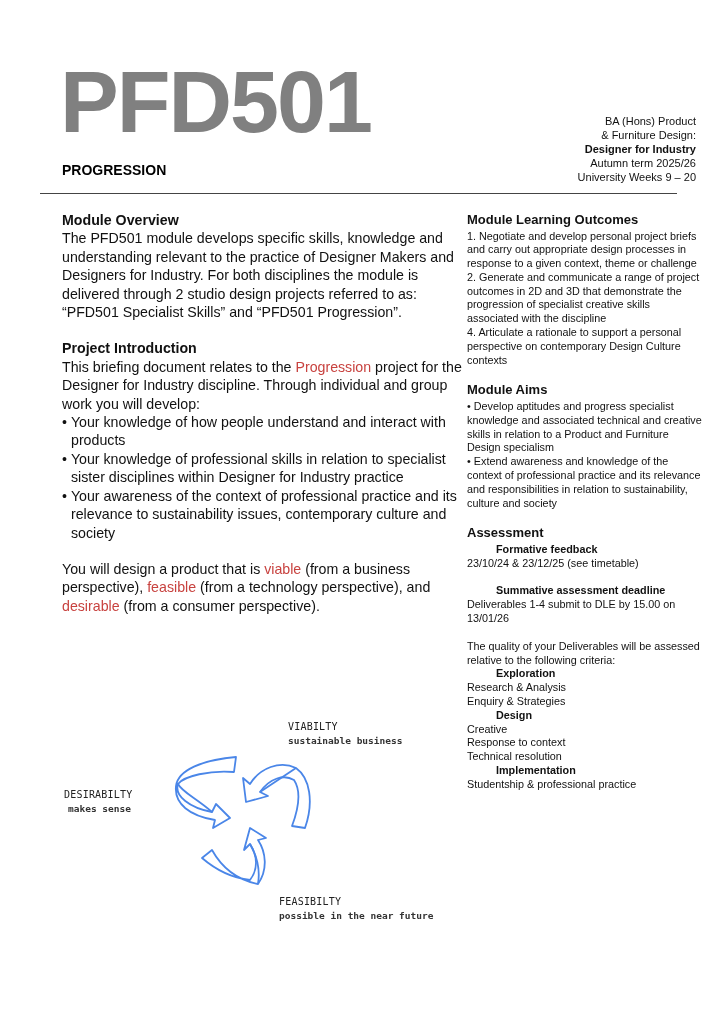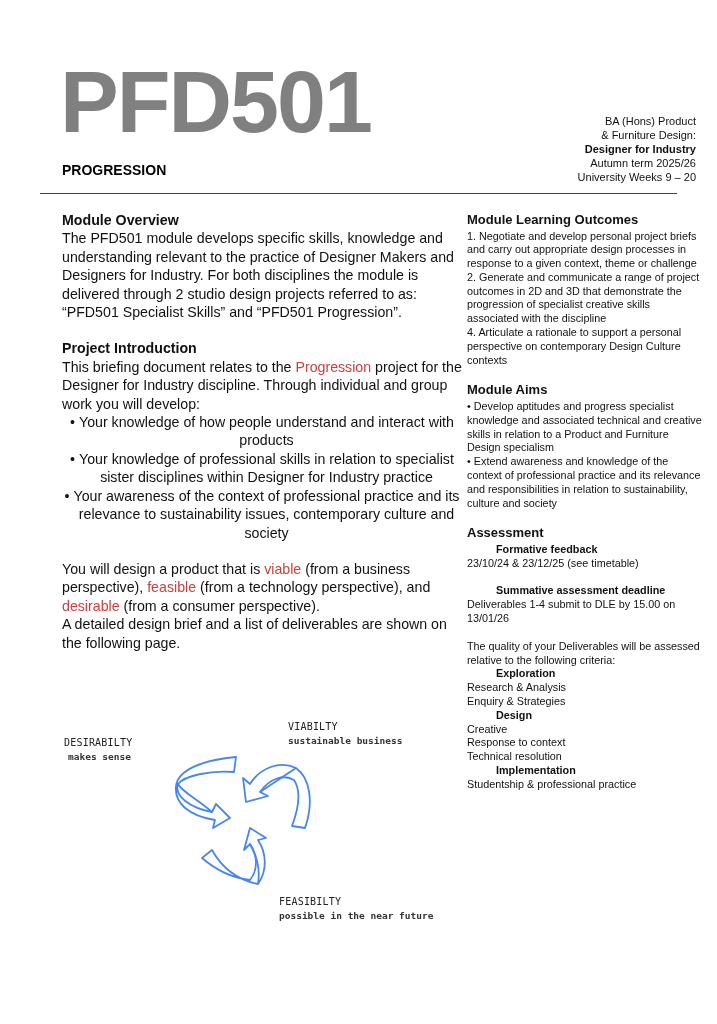--- a/index.html
+++ b/index.html
@@ -12,21 +12,21 @@
   .subtitle { left: 62px; top: 162px; font-size: 14px; font-weight: bold; color: #000; }
   .course-info { right: 21px; top: 114px; text-align: right; font-size: 11px; line-height: 14px; color: #111; }
   .course-info .bold { font-weight: bold; }
   .rule { left: 40px; top: 193px; width: 637px; height: 1px; background: #444; }
 
   .left-col { left: 62px; top: 211px; width: 400px; font-size: 14.2px; line-height: 18.4px; }
   .left-col h2 { margin: 0; font-size: 14.2px; font-weight: bold; }
   .left-col p { margin: 0; }
   .left-col .gap { height: 18px; }
   .left-col ul { margin: 0; padding: 0; list-style: none; }
-  .left-col li { padding-left: 9px; text-indent: -9px; text-align: center; }
+  .left-col li { padding-left: 9px; text-indent: -9px; }
   .left-col li::before { content: "\2022\00a0"; }
   .red { color: #c8423f; }
 
   .right-col { left: 467px; top: 211px; width: 235px; font-size: 10.8px; line-height: 13.8px; }
   .right-col h2 { margin: 0; font-size: 13px; font-weight: bold; line-height: 18.5px; }
   .right-col h3 { margin: 0; font-size: 10.8px; font-weight: bold; padding-left: 29px; }
   .right-col p { margin: 0; }
   .right-col .sec-gap { height: 14px; }
   .right-col .gap { height: 14px; }
 
@@ -54,24 +54,23 @@
   <div class="gap"></div>
   <h2>Project Introduction</h2>
   <p><span>This briefing document relates to the </span><span class="red">Progression</span><span> project for the Designer for Industry discipline. Through individual and group work you will develop:</span></p>
   <ul>
     <li>Your knowledge of how people understand and interact with products</li>
     <li>Your knowledge of professional skills in relation to specialist sister disciplines within Designer for Industry practice</li>
     <li>Your awareness of the context of professional practice and its relevance to sustainability issues, contemporary culture and society</li>
   </ul>
   <div class="gap"></div>
   <p><span>You will design a product that is </span><span class="red">viable</span><span> (from a business perspective), </span><span class="red">feasible</span><span> (from a technology perspective), and </span><span class="red">desirable</span><span> (from a consumer perspective).</span></p>
-  <p>A detailed design brief and a list of deliverables are shown on the following page.</p>
 </div>
 
-<div class="abs diagram-label" style="left:64px; top:736px;">
+<div class="abs diagram-label" style="left:64px; top:788px;">
   <div class="title">DESIRABILTY</div>
   <div class="sub" style="padding-left:4px;">makes sense</div>
 </div>
 <div class="abs diagram-label" style="left:288px; top:720px;">
   <div class="title">VIABILTY</div>
   <div class="sub">sustainable business</div>
 </div>
 <div class="abs diagram-label" style="left:279px; top:895px;">
   <div class="title">FEASIBILTY</div>
   <div class="sub">possible in the near future</div>

